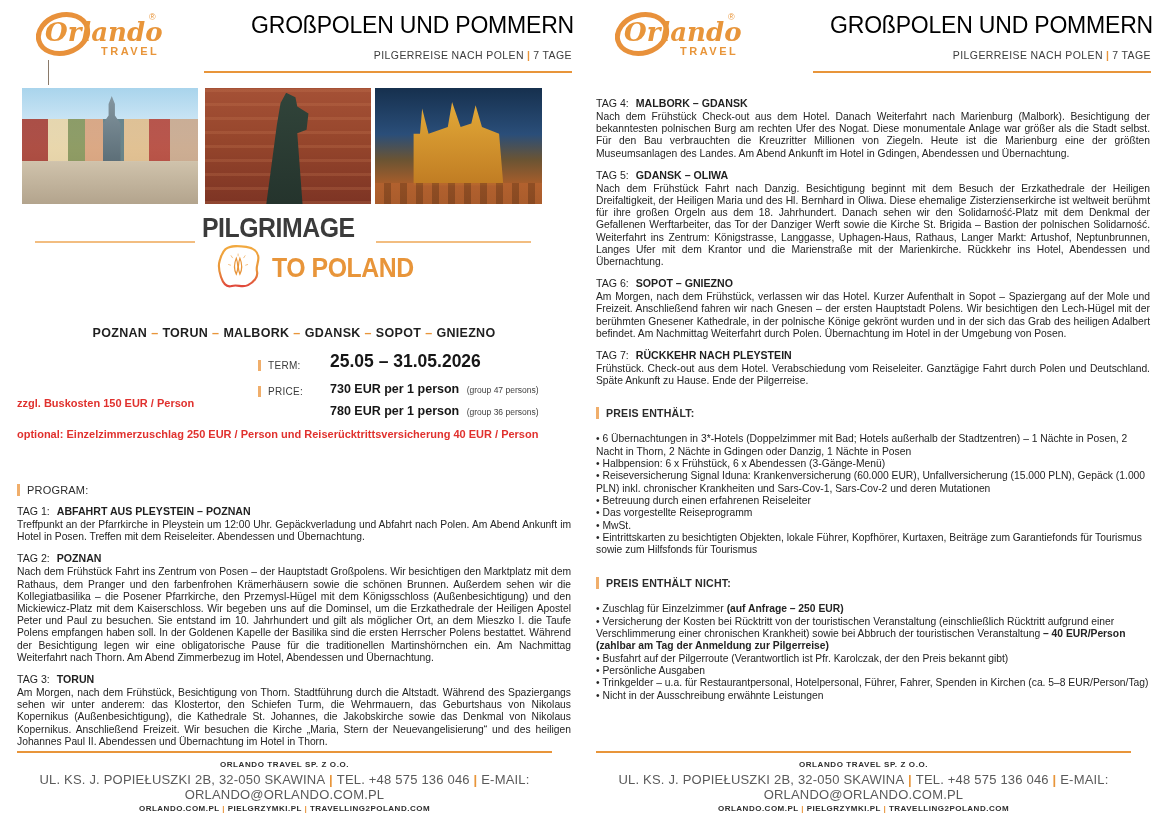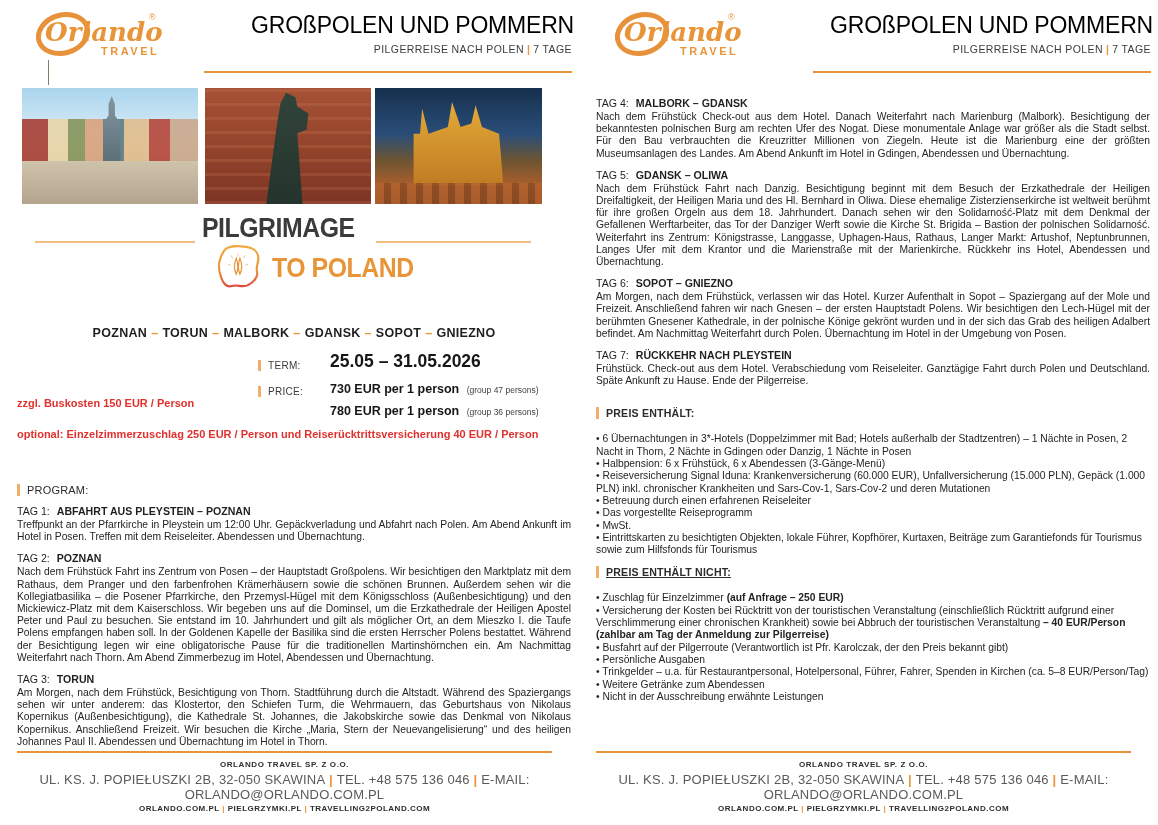--- a/index.html
+++ b/index.html
@@ -8,21 +8,21 @@
   .page{position:absolute;top:0;width:579px;height:825px;background:#fff;}
   #page-left{left:0;}
   #page-right{left:579px;}
   .inner{padding:0 8px 0 17px;position:relative;}
 
   
   .hdr{position:relative;height:87px;}
   .logo{position:absolute;left:36px;top:7px;width:140px;height:52px;}
   .hdr-title{position:absolute;right:5px;top:12px;font-size:23px;font-weight:400;
              color:#000000;letter-spacing:-0.2px;white-space:nowrap;}
-  .hdr-sub{position:absolute;right:7px;top:43px;font-size:10.5px;color:#3c3c3c;
+  .hdr-sub{position:absolute;right:7px;top:49px;font-size:10.5px;color:#3c3c3c;
            letter-spacing:.4px;white-space:nowrap;}
   .hdr-sub .pipe{color:#E8953A;font-weight:700;padding:0 3px;}
   .hdr-rule{position:absolute;right:7px;top:71px;height:2px;background:#E8953A;width:368px;}
   .hdr-rule.r{width:338px;}
   .stray-mark{position:absolute;left:48px;top:60px;width:1px;height:25px;background:#8a7a6a;}
 
   
   .photos{margin:1px 0 0 5px;height:116px;display:flex;}
   .photo{position:relative;height:116px;overflow:hidden;}
   .ph1{width:176px;margin-right:7px;
@@ -86,21 +86,21 @@
                 padding-left:7px;margin:8px 0 0 0;letter-spacing:.2px;}
   .section-head.bold{font-weight:700;font-size:10.6px;}
   .day-head{margin:9px 0 2px 0;font-size:10.6px;color:#1f1f1f;}
   .day-lbl{font-weight:400;}
   .day-ttl{font-weight:700;margin-left:7px;}
   .day-body{margin:0;font-size:10.3px;line-height:12.2px;text-align:justify;color:#242424;}
   .bullet{margin:0;font-size:10.3px;line-height:12.3px;color:#242424;}
   .bullet .b{font-weight:700;}
   #right-days{margin-top:10px;}
   .mt-gap{margin-top:20px;}
-  .mt-sml{margin-top:10px;text-decoration:underline;}
+  .mt-sml{margin-top:21px;}
   .list{margin-top:14px;}
 
   
   .footer{position:absolute;left:17px;right:27px;bottom:12px;text-align:center;}
   .f-rule{height:2px;background:#E8953A;margin-bottom:7px;}
   .f-company{font-size:8px;font-weight:700;letter-spacing:.6px;color:#2d2d2d;}
   .f-addr{font-size:13px;color:#5a5a5a;letter-spacing:.2px;margin-top:2.5px;}
   .f-sites{font-size:8px;font-weight:700;letter-spacing:.5px;color:#2d2d2d;margin-top:2.5px;}
   .footer .pipe{color:#E8953A;font-weight:700;}
 </style>
@@ -237,21 +237,20 @@
         <p class="bullet">• Eintrittskarten zu besichtigten Objekten, lokale Führer, Kopfhörer, Kurtaxen, Beiträge zum Garantiefonds für Tourismus sowie zum Hilfsfonds für Tourismus</p>
       </div>
 
     <p class="section-head bold mt-sml">PREIS ENTHÄLT NICHT:</p>
     <div id="excludes-list" class="list">
         <p class="bullet"><span>• Zuschlag für Einzelzimmer </span><span class="b">(auf Anfrage – 250 EUR)</span></p>
         <p class="bullet"><span>• Versicherung der Kosten bei Rücktritt von der touristischen Veranstaltung (einschließlich Rücktritt aufgrund einer Verschlimmerung einer chronischen Krankheit) sowie bei Abbruch der touristischen Veranstaltung </span><span class="b">– 40 EUR/Person (zahlbar am Tag der Anmeldung zur Pilgerreise)</span></p>
         <p class="bullet"><span>• Busfahrt auf der Pilgerroute (Verantwortlich ist Pfr. Karolczak, der den Preis bekannt gibt)</span></p>
         <p class="bullet"><span>• Persönliche Ausgaben</span></p>
         <p class="bullet"><span>• Trinkgelder – u.a. für Restaurantpersonal, Hotelpersonal, Führer, Fahrer, Spenden in Kirchen (ca. 5–8 EUR/Person/Tag)</span></p>
-        <p class="bullet"><span>• Weitere Getränke zum Abendessen</span></p>
         <p class="bullet"><span>• Nicht in der Ausschreibung erwähnte Leistungen</span></p>
       </div>
   </div>
 
   <div class="footer">
     <div class="f-rule"></div>
     <div class="f-company">ORLANDO TRAVEL SP. Z O.O.</div>
     <div class="f-addr"><span>UL. KS. J. POPIEŁUSZKI 2B, 32-050 SKAWINA</span><span class="pipe"> | </span><span>TEL. +48 575 136 046</span><span class="pipe"> | </span><span>E-MAIL: ORLANDO@ORLANDO.COM.PL</span></div>
     <div class="f-sites"><span>ORLANDO.COM.PL</span><span class="pipe"> | </span><span>PIELGRZYMKI.PL</span><span class="pipe"> | </span><span>TRAVELLING2POLAND.COM</span></div>
   </div>

